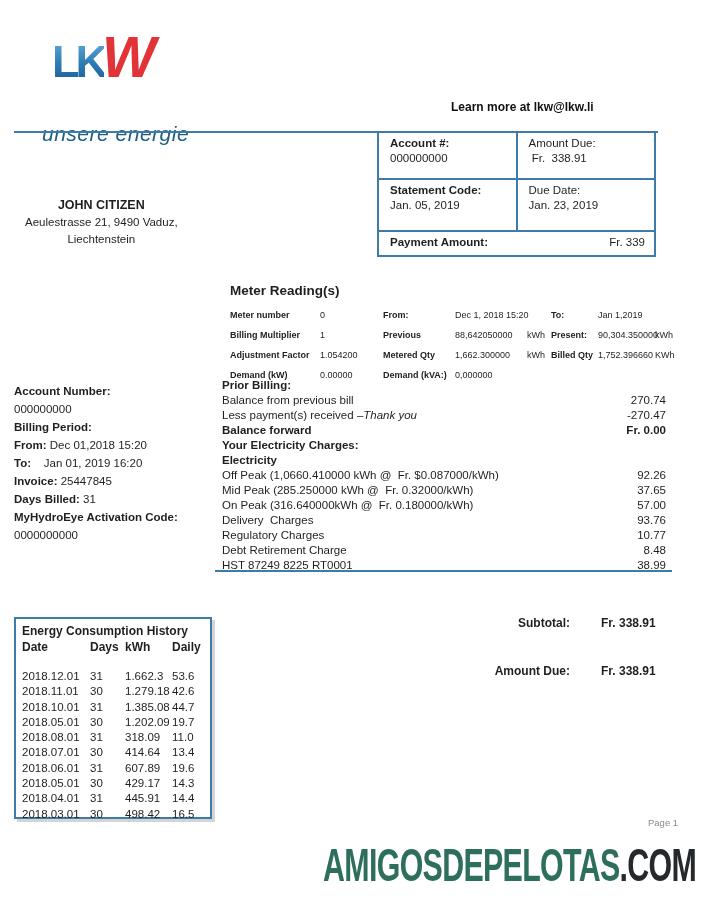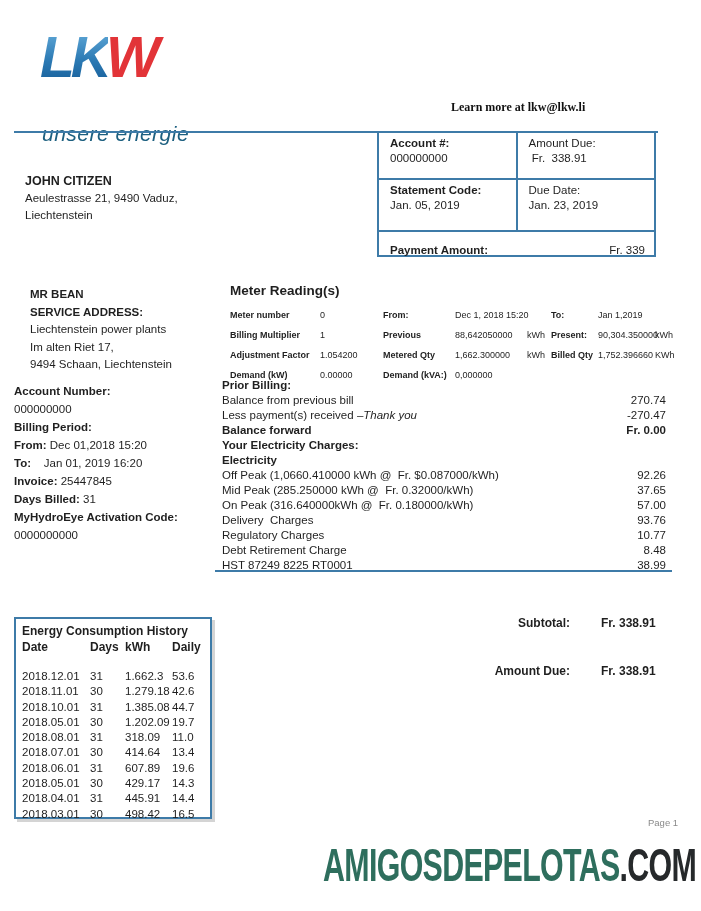--- a/index.html
+++ b/index.html
@@ -1,38 +1,38 @@
 <!DOCTYPE html>
 <html><head>
 <meta charset="utf-8">
 <style>
   html,body{margin:0;padding:0;background:#fff;}
   .page{position:relative;width:701px;height:911px;background:#ffffff;
         font-family:"Liberation Sans",sans-serif;color:#1f1f1f;overflow:hidden;}
   .abs{position:absolute;}
 
   
-  .logo-lk{font-size:57px;font-weight:bold;font-style:italic;letter-spacing:-4px;
+  .logo-lk{font-size:45px;font-weight:bold;letter-spacing:-4px;
            background:linear-gradient(180deg,#6ab1de 0%,#2c7ab4 55%,#135a95 100%);
-           -webkit-background-clip:text;background-clip:text;color:transparent;}
+           -webkit-background-clip:text;background-clip:text;color:transparent;margin-left:12px;}
   .logo-w{font-size:57px;font-weight:bold;font-style:italic;color:#e23438;margin-left:-2px;}
   .tagline{font-size:21px;font-style:italic;color:#1d6080;letter-spacing:0.5px;}
-  .learn-more{font-size:12px;font-weight:bold;color:#111;font-family:Liberation Serif, serif;}
+  .learn-more{font-size:12px;font-weight:bold;color:#111;}
 
   .blue-line{background:#3e7ba8;height:2px;}
 
   
   .acct-box{border:2px solid #3e7ba8;box-sizing:border-box;background:#fff;}
   .acct-row{display:flex;border-bottom:2px solid #3e7ba8;}
   .acct-cell{flex:1;padding:3px 9px 4px 11px;font-size:11.5px;line-height:15px;}
   .acct-cell.right{border-left:2px solid #3e7ba8;}
   .acct-label{font-weight:bold;display:block;}
   .acct-value{display:block;white-space:pre;}
   .pay-row{display:flex;justify-content:space-between;align-items:center;
-           padding:12px 9px 3px 11px;font-size:11.5px;}
+           padding:4px 9px 3px 11px;font-size:11.5px;}
   .pay-label{font-weight:bold;}
 
   .addr-name{font-size:12.5px;font-weight:bold;line-height:18px;}
   .addr-line{font-size:11.5px;line-height:17px;}
 
   .svc-line{font-size:11.5px;line-height:17.5px;}
   .svc-bold{font-weight:bold;}
 
   
   .meter-title{font-size:13.5px;font-weight:bold;margin-bottom:7px;}
@@ -101,33 +101,26 @@
         <span class="acct-label" style="font-weight:normal;">Due Date:</span>
         <span class="acct-value">Jan. 23, 2019</span>
       </div>
     </div>
     <div class="pay-row">
       <span class="pay-label">Payment Amount:</span>
       <span>Fr. 339</span>
     </div>
   </div>
 
-  <div class="abs" style="left:25px;top:172px;">
+  <div class="abs" style="left:25px;top:196px;text-align:center;">
     <div class="addr-name">JOHN CITIZEN</div>
     <div class="addr-line">Aeulestrasse 21, 9490 Vaduz,</div>
     <div class="addr-line">Liechtenstein</div>
   </div>
 
-  <div class="abs" style="left:30px;top:286px;">
-    <div class="svc-line svc-bold">MR BEAN</div>
-    <div class="svc-line svc-bold">SERVICE ADDRESS:</div>
-    <div class="svc-line">Liechtenstein power plants</div>
-    <div class="svc-line">Im alten Riet 17,</div>
-    <div class="svc-line">9494 Schaan, Liechtenstein</div>
-  </div>
 
   <div class="abs" style="left:230px;top:283px;">
     <div class="meter-title">Meter Reading(s)</div>
     <div class="meter-grid">
       <span class="mb">Meter number</span>
         <span>0</span>
         <span class="mb">From:</span>
         <span>Dec 1, 2018 15:20</span>
         <span></span>
         <span class="mb">To:</span>

